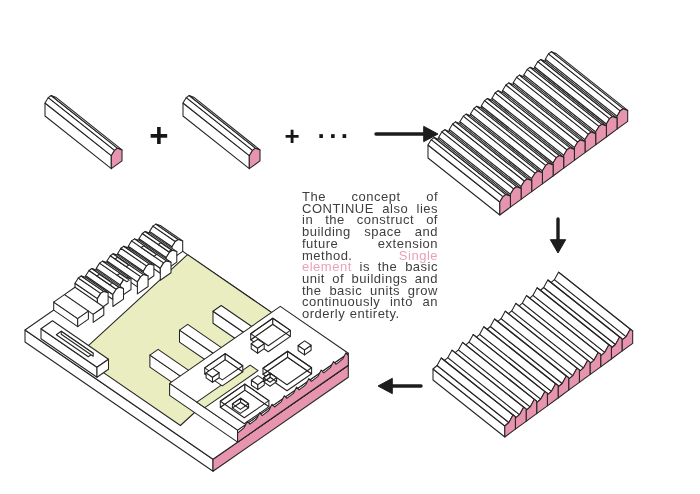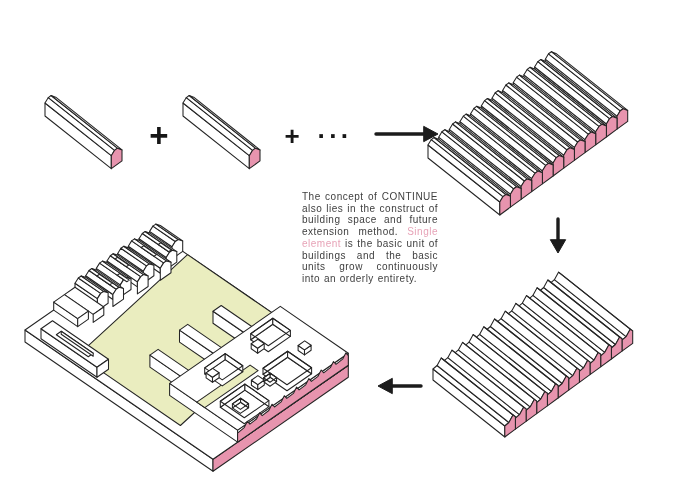--- a/index.html
+++ b/index.html
@@ -11,21 +11,21 @@
   #scene{position:absolute;left:0;top:0;}
   #scene path{stroke:#242424;stroke-width:1.05;stroke-linejoin:round;stroke-linecap:round;}
   #scene path.arrow-shaft{stroke:#1c1c1c;stroke-width:3.4;fill:none;}
   #scene path.arrow-head{fill:#1c1c1c;stroke:#1c1c1c;stroke-width:1;}
   .glyph{position:absolute;color:#161616;font-weight:700;text-align:center;}
   #plus1{left:143px;top:117px;width:32px;font-size:33px;line-height:37px;}
   #plus2{left:279px;top:122px;width:26px;font-size:26px;line-height:29px;}
   #dots{left:311px;top:120px;width:48px;font-size:26px;line-height:32px;letter-spacing:3px;}
   #desc{
     position:absolute;left:302px;top:191px;width:136px;
-    font-size:10px;line-height:11.7px;letter-spacing:0.5px;word-spacing:0.5px;
+    font-size:13px;line-height:11.7px;letter-spacing:0.5px;word-spacing:0.5px;
     color:#3e3e3e;text-align:justify;
   }
 </style>
 </head>
 <body>
 
 <svg id="scene" width="700" height="494" viewBox="0 0 700 494">
     <g>
       <path d="M45.0,116.0L45.0,103.0L111.3,155.7L111.3,168.7Z" fill="#fff"></path>
       <path d="M45.0,103.0L48.3,97.6L114.6,150.3L111.3,155.7Z" fill="#fff"></path>

